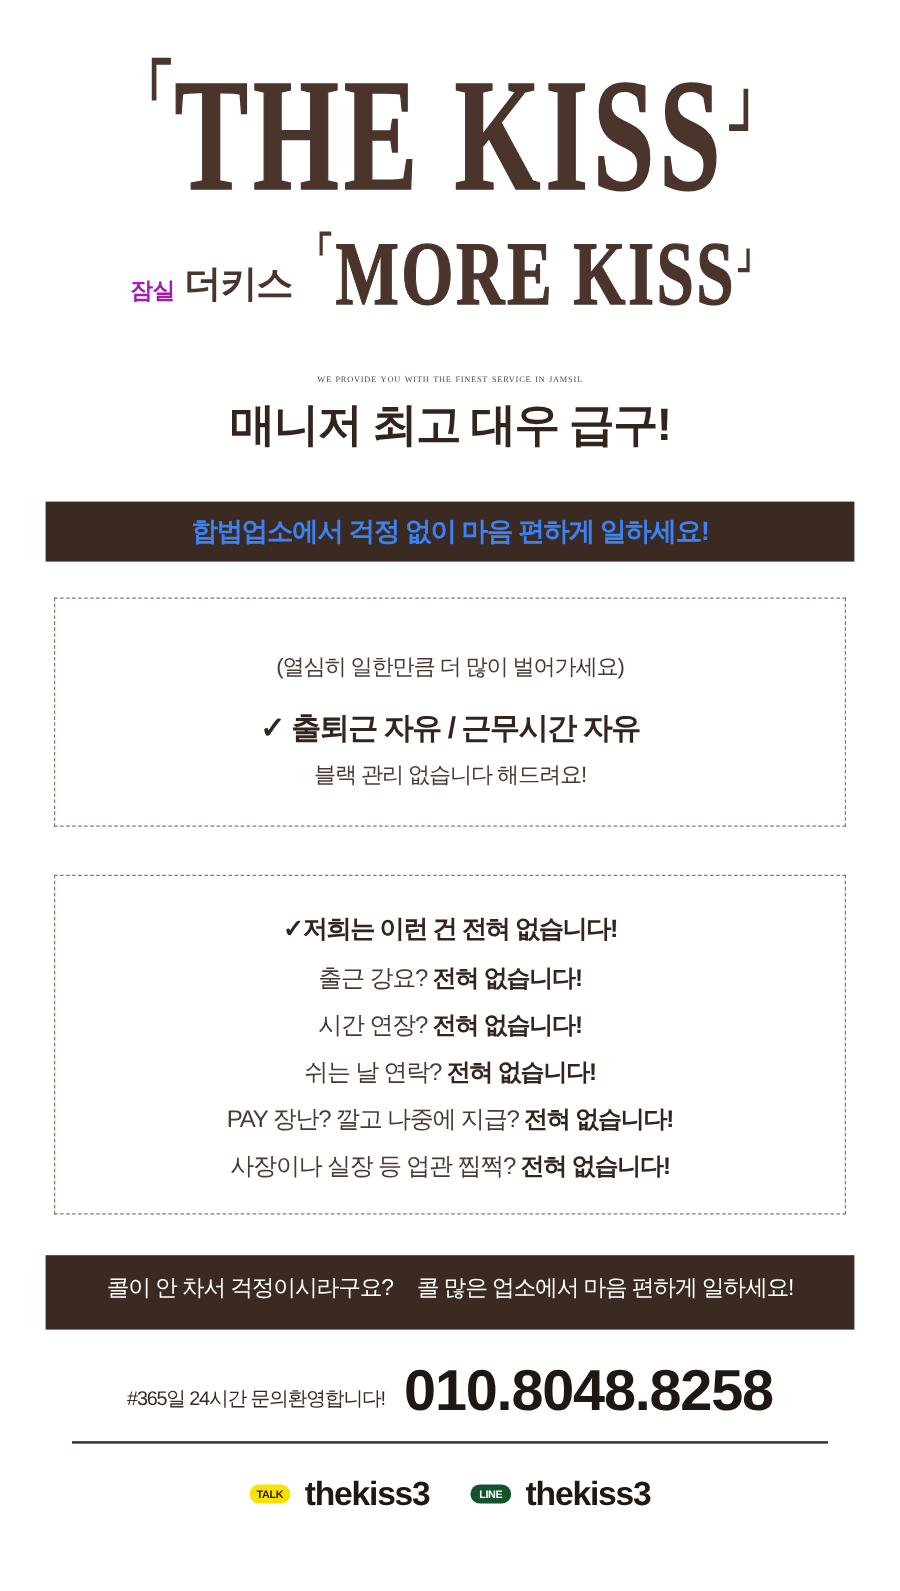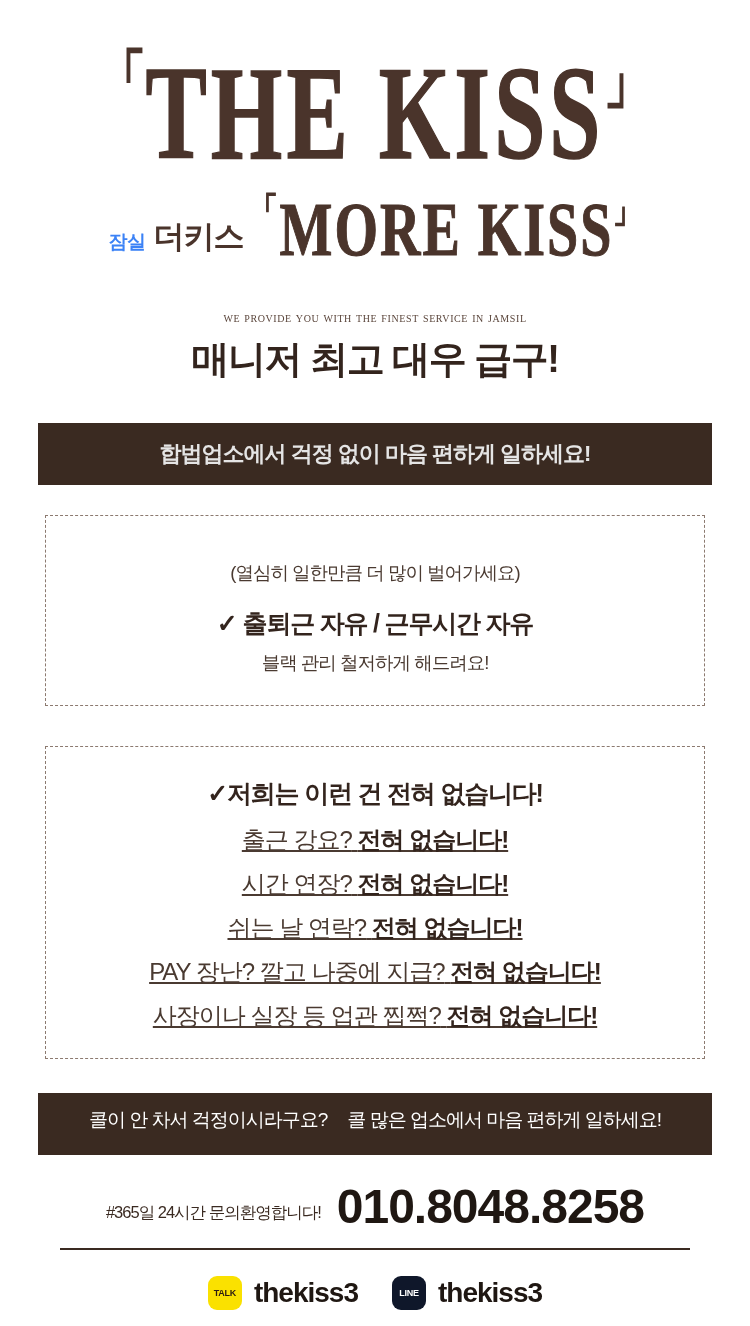--- a/index.html
+++ b/index.html
@@ -47,21 +47,21 @@
   .row2 {
     margin-top: 52px;
     display: flex;
     align-items: flex-end;
     justify-content: center;
     gap: 8px;
   }
   .kor-sub {
     font-size: 19px;
     font-weight: 700;
-    color: #3b82f6;
+    color: #a21caf;
     padding-bottom: 9px;
     letter-spacing: -0.5px;
     margin-top: 40px;
   }
   .kor-main {
     font-size: 31px;
     font-weight: 700;
     color: #4a342b;
     padding-bottom: 6px;
     letter-spacing: -1px;
@@ -81,41 +81,41 @@
   .logo-line2 .bracket-l,
   .logo-line2 .bracket-r {
     font-size: 26px;
     vertical-align: top;
   }
 
   .tagline-en {
     margin-top: 46px;
     text-align: center;
     font-family: "Liberation Serif", serif;
-    font-size: 14px;
+    font-size: 10px;
     letter-spacing: 0.6px;
     color: #5b463c;
     font-variant: small-caps;
     text-transform: lowercase;
   }
   .tagline-kr {
     margin-top: 8px;
     text-align: center;
     font-size: 38px;
     font-weight: 800;
     color: #33241d;
     letter-spacing: -1.5px;
   }
 
   
   .dark-bar {
     margin: 38px 38px 0 38px;
-    height: 62px;
+    height: 50px;
     background: #3a2a21;
-    color: #e5e5e5;
+    color: #3b82f6;
     display: flex;
     align-items: center;
     justify-content: center;
     font-size: 22px;
     font-weight: 700;
     letter-spacing: -1px;
   }
 
   
   .dash-box {
@@ -136,29 +136,28 @@
   .chk-line .check { margin-right: 6px; font-weight: 700; }
   .sub-line {
     font-size: 18.5px;
     color: #4a3a31;
     letter-spacing: -1px;
     margin: 10px 0 22px 0;
   }
   .sub-line.last { margin-bottom: 0; }
 
   .q-line {
-    font-size: 24px;
+    font-size: 20px;
     color: #4a3a31;
     letter-spacing: -1px;
     margin: 12px 0 0 0;
-    text-decoration: underline;
   }
   .q-line b { font-weight: 800; color: #33241d; }
   .q-head {
-    font-size: 25px;
+    font-size: 21px;
     font-weight: 800;
     color: #33241d;
     letter-spacing: -1.2px;
     margin: 0 0 14px 0;
   }
 
   
   .dark-bar2 {
     margin: 34px 38px 0 38px;
     background: #3a2a21;
@@ -212,32 +211,32 @@
     justify-content: center;
     gap: 34px;
   }
   .msg-item {
     display: flex;
     align-items: center;
     gap: 12px;
   }
   .badge {
     width: 34px;
-    height: 34px;
+    height: 16px;
     border-radius: 9px;
     display: flex;
     align-items: center;
     justify-content: center;
     font-size: 9px;
     font-weight: 800;
     color: #2b1b12;
     letter-spacing: -0.3px;
   }
   .badge.kakao { background: #fae100; }
-  .badge.line { background: #0f172a; color: #ffffff; }
+  .badge.line { background: #14532d; color: #ffffff; }
   .msg-id {
     font-size: 28px;
     font-weight: 800;
     color: #1f1712;
     letter-spacing: -1px;
   }
 </style>
 </head>
 <body>
 
@@ -256,21 +255,21 @@
   <div class="tagline-en">We Provide You With The Finest Service In Jamsil</div>
   <div class="tagline-kr">매니저 최고 대우 급구!</div>
 
   <div class="dark-bar">
     <span>합법업소에서 걱정 없이 마음 편하게 일하세요!</span>
   </div>
 
   <div class="dash-box">
     <p class="sub-line">(열심히 일한만큼 더 많이 벌어가세요)</p>
     <p class="chk-line"><span class="check">✓</span><span>출퇴근 자유 / 근무시간 자유</span></p>
-    <p class="sub-line last">블랙 관리 철저하게 해드려요!</p>
+    <p class="sub-line last">블랙 관리 없습니다 해드려요!</p>
   </div>
 
   <div class="dash-box second">
     <p class="q-head"><span class="check">✓</span><span>저희는 이런 건 전혀 없습니다!</span></p>
 
     <p class="q-line"><span>출근 강요?</span> <b>전혀 없습니다!</b></p>
     <p class="q-line"><span>시간 연장?</span> <b>전혀 없습니다!</b></p>
     <p class="q-line"><span>쉬는 날 연락?</span> <b>전혀 없습니다!</b></p>
     <p class="q-line"><span>PAY 장난? 깔고 나중에 지급?</span> <b>전혀 없습니다!</b></p>
     <p class="q-line"><span>사장이나 실장 등 업관 찝쩍?</span> <b>전혀 없습니다!</b></p>

